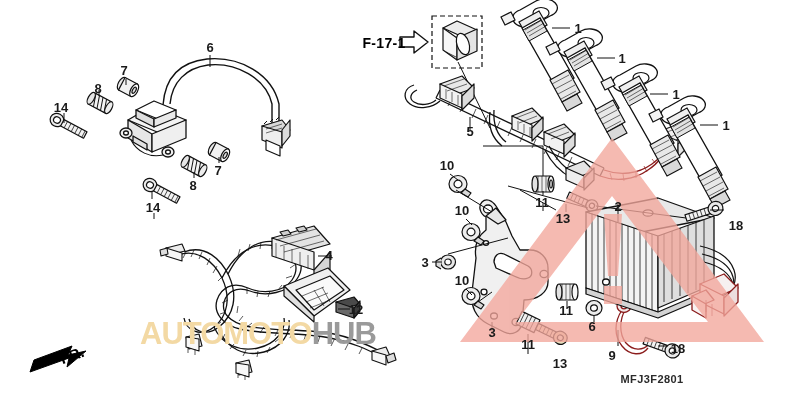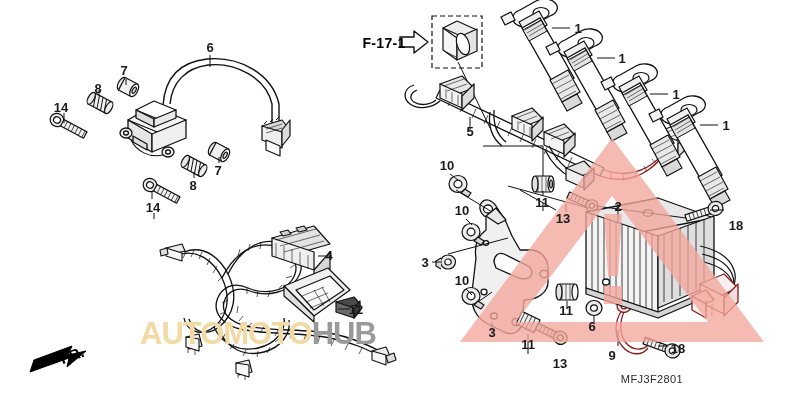--- a/index.html
+++ b/index.html
@@ -5,21 +5,21 @@
   html,body{margin:0;padding:0;background:#fff;}
   body{width:800px;height:400px;overflow:hidden;
        font-family:"Liberation Sans",sans-serif;}
   #sheet{position:relative;width:800px;height:400px;background:#ffffff;overflow:hidden;}
   #art{position:absolute;left:0;top:0;width:800px;height:400px;}
   .lbl{position:absolute;font-family:"Liberation Sans",sans-serif;
        font-size:13px;font-weight:700;color:#1a1a1a;line-height:1;
        white-space:nowrap;transform:translate(-50%,-50%);}
   .secref{position:absolute;font-size:14px;font-weight:700;color:#000;
           letter-spacing:.3px;white-space:nowrap;transform:translate(-50%,-50%);text-align:right;}
-  .partcode{position:absolute;font-size:11px;font-weight:400;color:#2b2b2b;
+  .partcode{position:absolute;font-size:11px;font-weight:700;color:#2b2b2b;
             letter-spacing:.4px;white-space:nowrap;transform:translate(-50%,-50%);}
   .frlabel{position:absolute;font-size:15px;font-weight:700;color:#000;
            white-space:nowrap;transform:translate(-50%,-50%) rotate(-20deg);}
   #wm-text{position:absolute;left:140px;top:311px;width:660px;height:46px;
            font-size:31px;font-weight:700;letter-spacing:-1px;line-height:46px;
            white-space:nowrap;pointer-events:none;}
   #wm-text .a{color:#f3d9a4;}
   #wm-text .b{color:#9a9a9a;}
 </style>
 </head>

